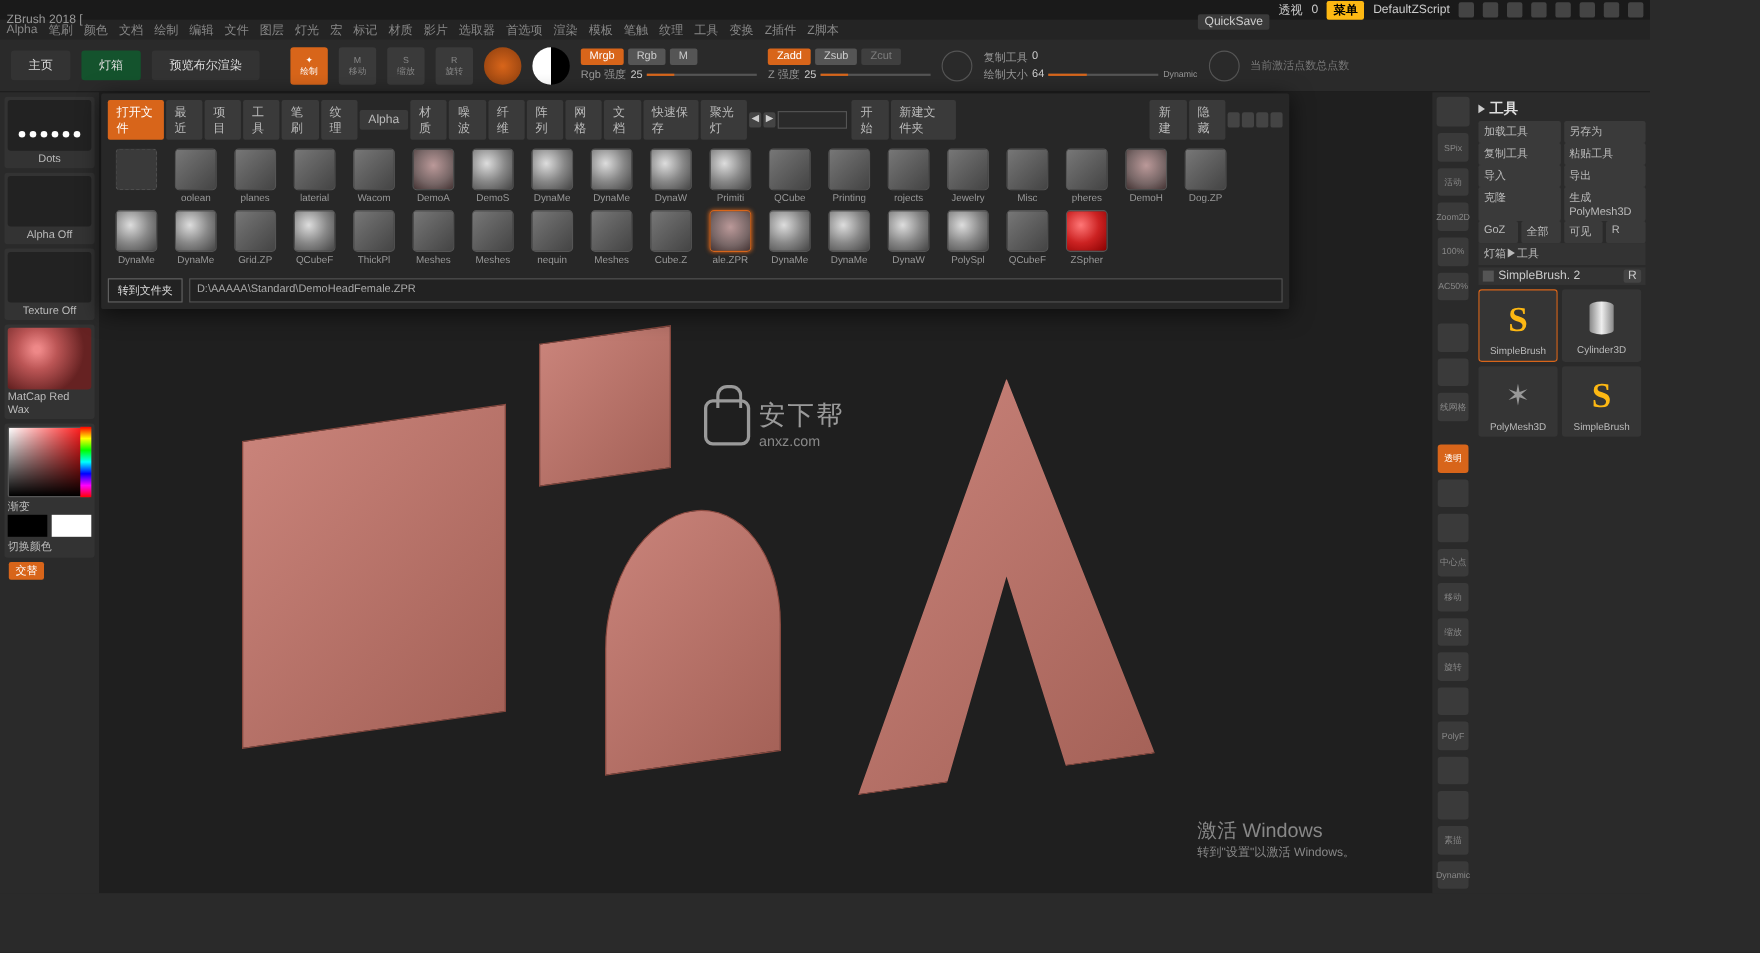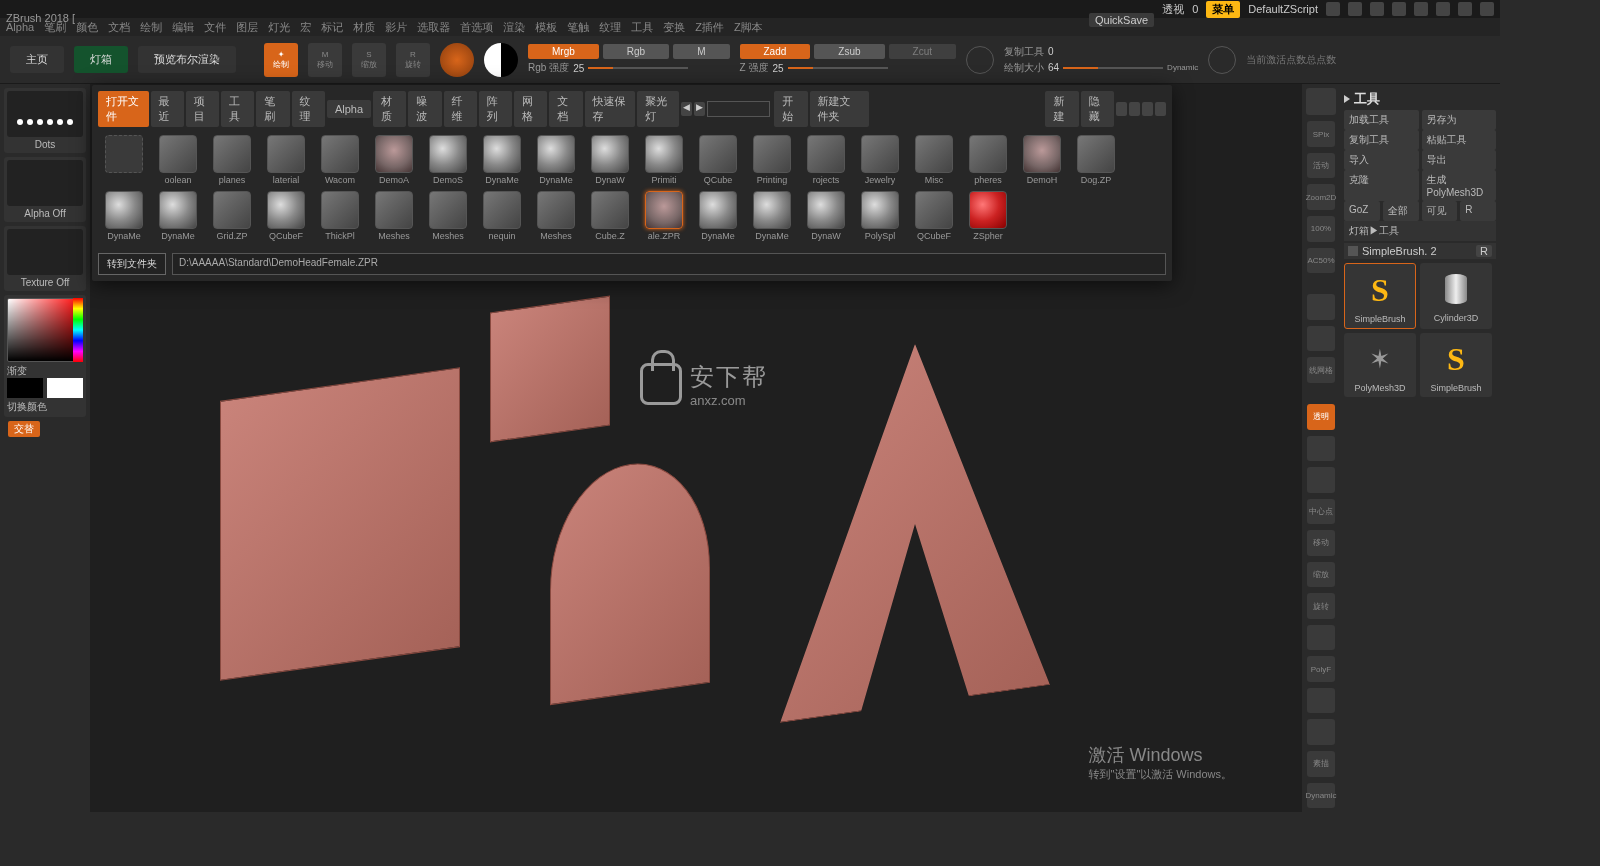--- a/index.html
+++ b/index.html
@@ -20,21 +20,21 @@
 
 .topshelf { height: 48px; background: #2a2a2a; display: flex; align-items: center; padding: 6px 10px; gap: 10px; border-bottom: 1px solid #1a1a1a; }
 .topshelf .tab { background: #14532d; padding: 6px 16px; border-radius: 3px; color: #ddd; }
 .topshelf .tab.dark { background: #333; }
 .topshelf .shelf-icon { width: 34px; height: 34px; background: #3a3a3a; border-radius: 3px; display: flex; flex-direction: column; align-items: center; justify-content: center; font-size: 8px; color: #888; }
 .topshelf .shelf-icon.orange { background: #d8651a; color: #fff; }
 .topshelf .shelf-icon.circle { border-radius: 50%; background: radial-gradient(#d8651a, #8a3d0e); }
 .topshelf .shelf-icon.bw { border-radius: 50%; background: linear-gradient(90deg, #fff 50%, #000 50%); }
 .topshelf .slider-group { display: flex; flex-direction: column; gap: 2px; }
 .topshelf .slider-row { display: flex; align-items: center; gap: 4px; }
-.topshelf .chip { background: #d8651a; padding: 2px 24px; border-radius: 2px; color: #fff; font-size: 10px; }
+.topshelf .chip { background: #d8651a; padding: 2px 8px; border-radius: 2px; color: #fff; font-size: 10px; }
 .topshelf .chip.gray { background: #555; color: #ccc; }
 .topshelf .slider-label { color: #999; font-size: 10px; }
 .topshelf .val { color: #ccc; font-size: 10px; }
 .topshelf .track { width: 100px; height: 2px; background: #555; position: relative; }
 .topshelf .track .fill { height: 2px; background: #d8651a; position: absolute; left: 0; }
 .topshelf .dial { width: 28px; height: 28px; border: 1px solid #555; border-radius: 50%; }
 .topshelf .right-text { display: flex; flex-direction: row; color: #777; font-size: 10px; }
 
 
 .mainrow { display: flex; height: 728px; }
@@ -255,20 +255,24 @@
       </div>
       <div class="label">Dots</div>
     </div>
     <div class="panel">
       <div class="alpha-preview"></div>
       <div class="label">Alpha Off</div>
     </div>
     <div class="panel">
       <div class="tex-preview"></div>
       <div class="label">Texture Off</div>
+    </div>
+    <div class="panel">
+      <div class="mat-preview"></div>
+      <div class="label">MatCap Red Wax</div>
     </div>
     <div class="panel">
       <div class="picker">
           <div class="hue"></div>
         </div>
       <div class="label" style="align-self:flex-start">渐变</div>
       <div class="swatches">
           <div class="sw black"></div>
           <div class="sw white"></div>
         </div>

